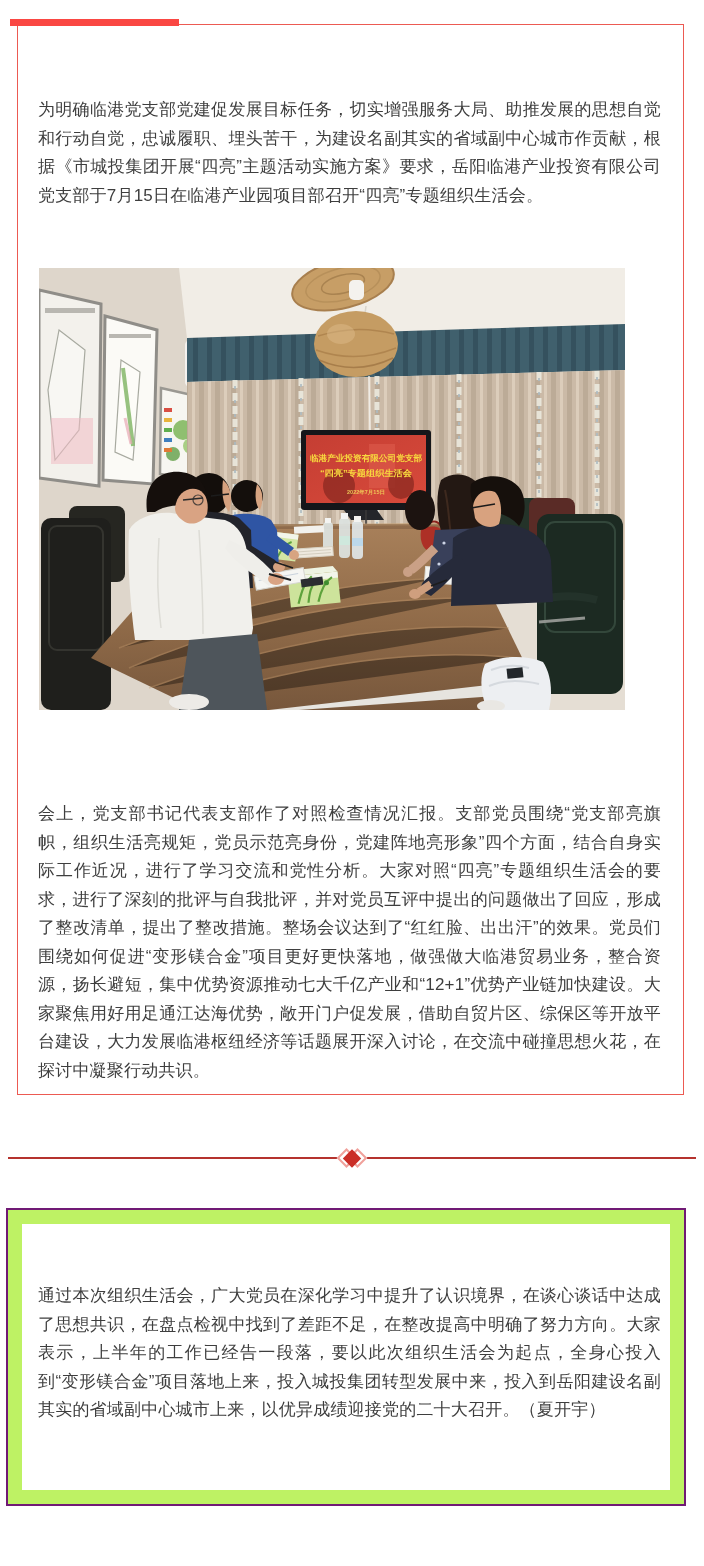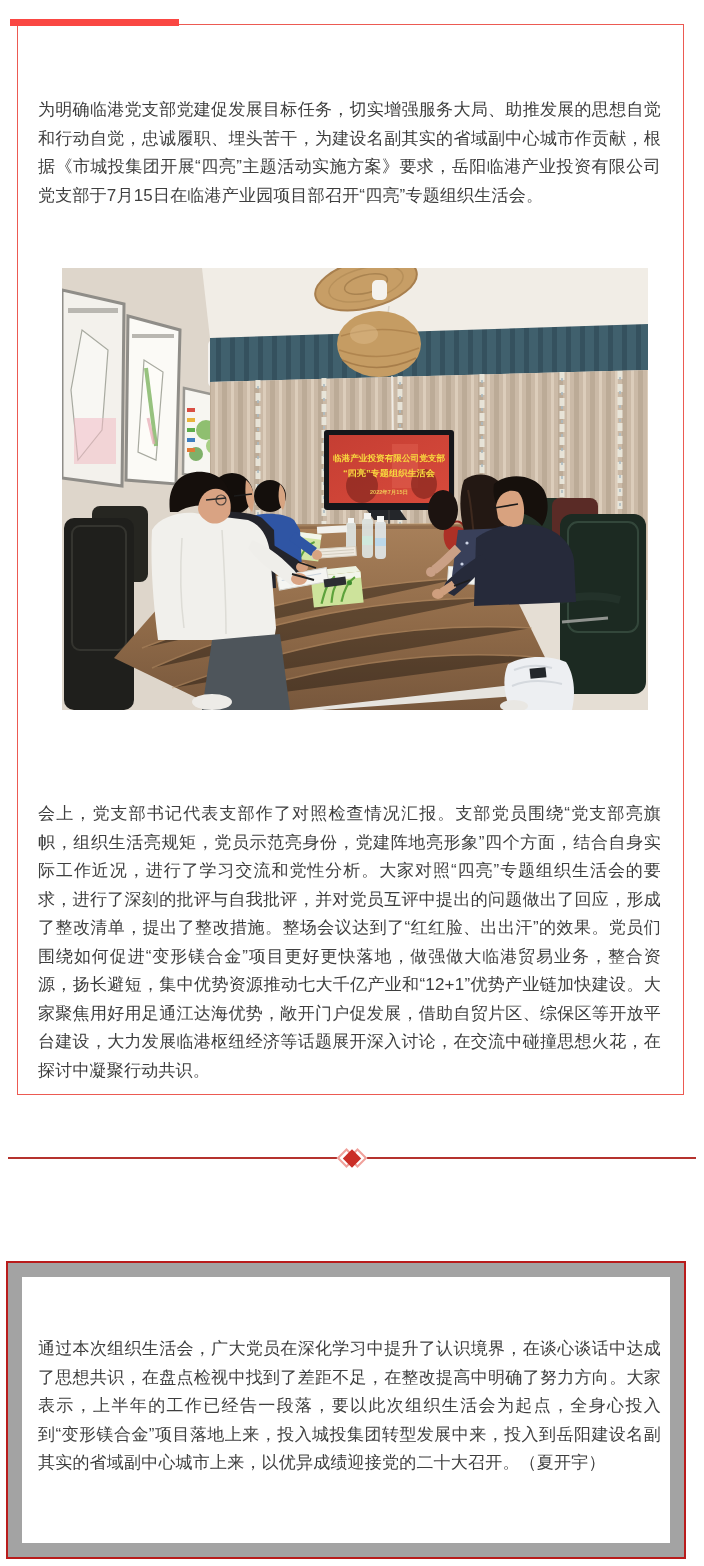--- a/index.html
+++ b/index.html
@@ -5,33 +5,33 @@
   html,body{margin:0;padding:0;background:#ffffff;}
   .page{position:relative;width:704px;height:1566px;background:#fff;overflow:hidden;
         font-family:"Liberation Sans","DejaVu Sans",sans-serif;}
   .accent-bar{position:absolute;left:10px;top:19px;width:169px;height:7px;background:#fa4743;z-index:5;}
   .box1{position:absolute;left:17px;top:24px;width:667px;height:1071px;
         border:1.5px solid #ec5a52;background:#fff;box-sizing:border-box;}
   .para{position:absolute;font-size:17px;line-height:28.5px;color:#3e3e3e;
         text-align:justify;margin:0;letter-spacing:0.2px;}
   .p1{left:20px;top:71px;width:623px;}
   .p2{left:20px;top:775px;width:623px;}
-  .photo{position:absolute;left:44px;top:242.5px;width:586px;height:442px;margin:0;
+  .photo{position:absolute;left:21px;top:242.5px;width:586px;height:442px;margin:0;
          overflow:hidden;background:#e5ded4;}
   .photo svg{display:block;width:586px;height:442px;}
   .divider{position:absolute;left:8px;top:1157px;width:688px;height:0;
            border-top:2px solid #b5332e;}
   .ornament{position:absolute;left:50%;top:-1px;transform:translate(-50%,-50%);
             display:flex;align-items:center;background:#fff;padding:0 1px;}
   .d-outline{width:10px;height:10px;border:2px solid #f0a19b;background:#fff;
              transform:rotate(45deg);}
   .d-solid{width:13px;height:13px;background:#ca2d26;transform:rotate(45deg);
            margin:0 -8px;position:relative;z-index:2;}
-  .box2{position:absolute;left:6px;top:1261px;width:680px;height:298px;
-        border:2px solid #b91c1c;background:#a3a3a3;box-sizing:border-box;}
+  .box2{position:absolute;left:6px;top:1208px;width:680px;height:298px;
+        border:2px solid #701a75;background:#bef264;box-sizing:border-box;}
   .box2-inner{position:absolute;left:14px;top:14px;right:14px;bottom:14px;background:#fff;}
   .p3{left:30px;top:72px;width:623px;}
   .tv-text{font-family:"Liberation Sans","DejaVu Sans",sans-serif;font-weight:bold;}
 </style>
 </head>
 <body>
 
 <div class="page">
 
   <div class="accent-bar"></div>

